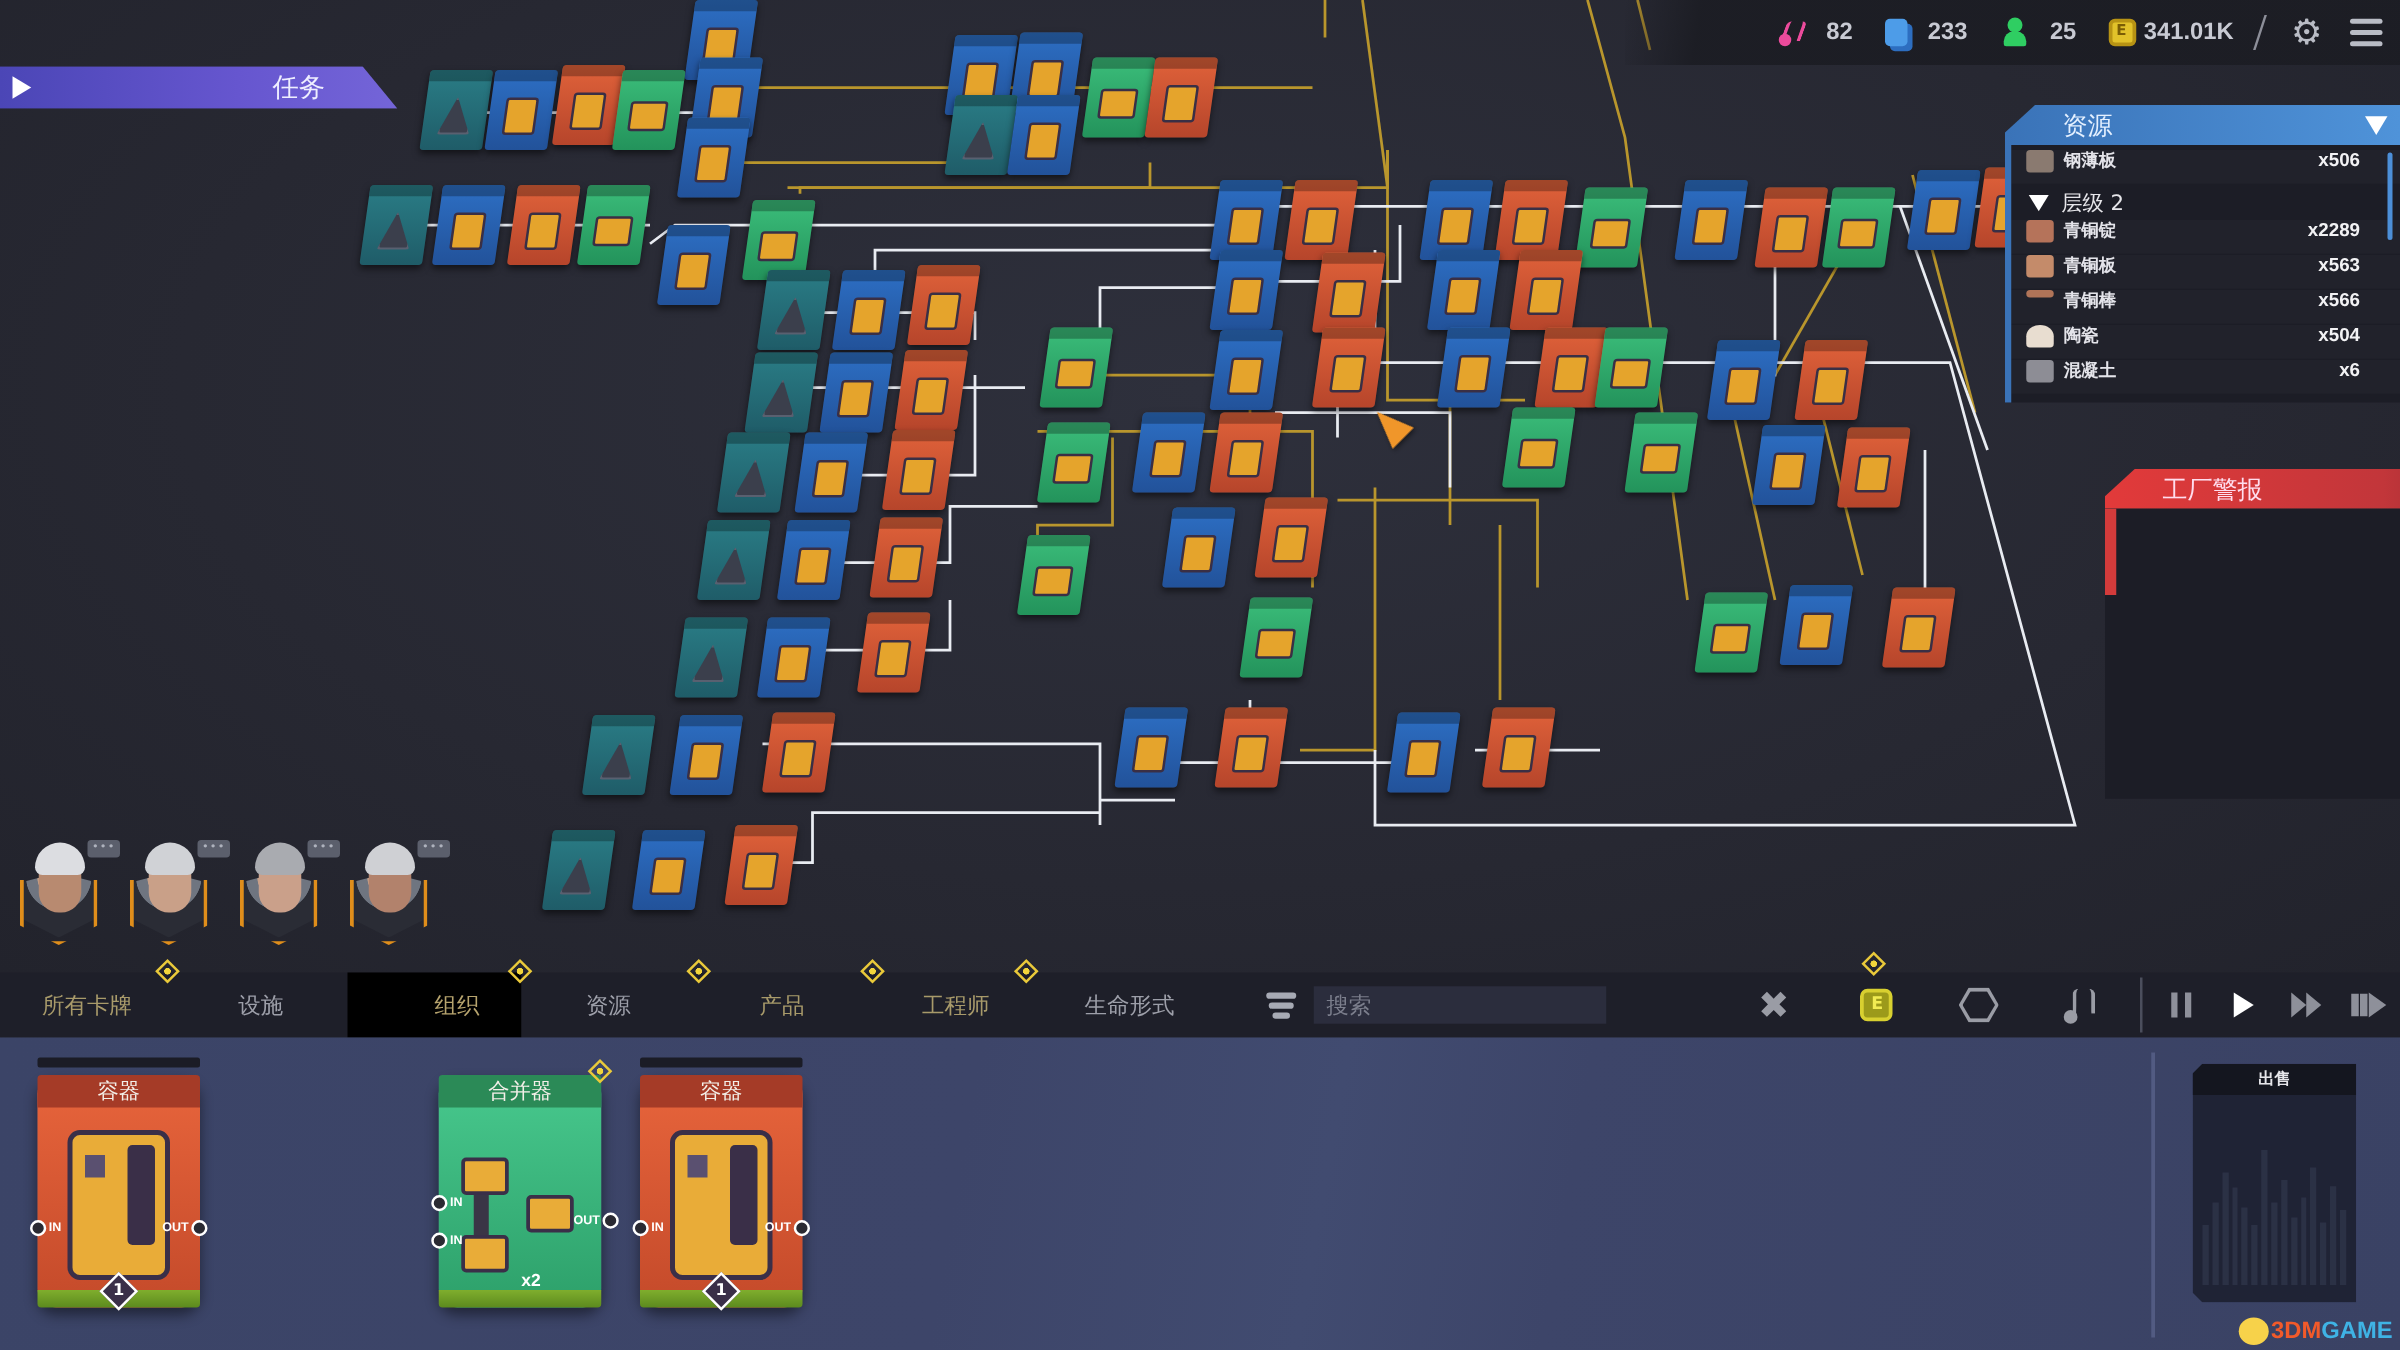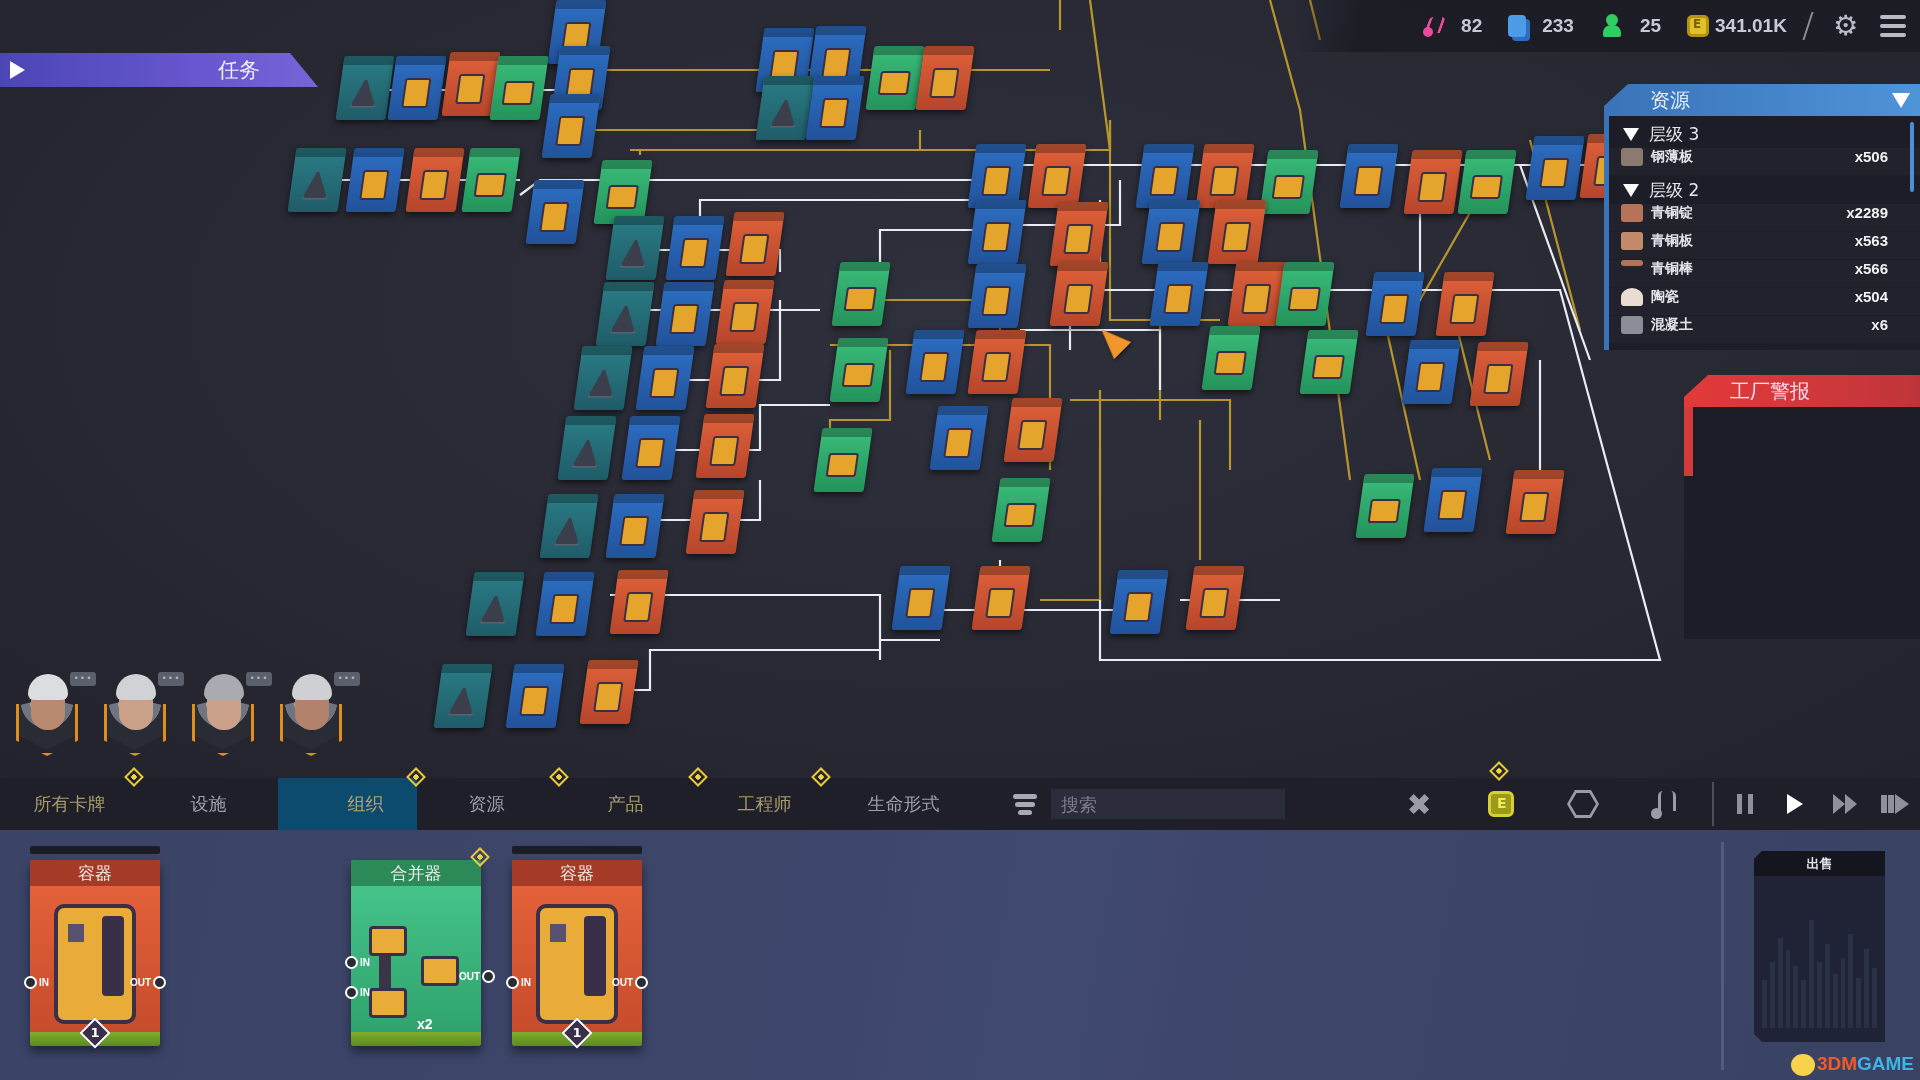--- a/index.html
+++ b/index.html
@@ -93,21 +93,21 @@
   .eng .skin { position:absolute; left: 17px; top: 18px; width: 34px; height: 40px; border-radius: 10px 10px 16px 16px; background:#c49a80; }
   .eng .frame { position:absolute; left: 2px; top: 32px; width: 62px; height: 52px; border: 3px solid #e08e1b; border-top: none;
     clip-path: polygon(0 0, 100% 0, 100% 70%, 50% 100%, 0 70%); box-shadow: 0 6px 12px rgba(232,140,30,.45); }
   .eng .bubble { position:absolute; right: -16px; top: 0; width: 26px; height: 14px; background:#5b5f6c; border-radius: 3px;
     font-size: 9px; line-height: 12px; text-align:center; color:#aeb2bd; letter-spacing: 1px; }
 
   
   #tabs { position: absolute; left: 0; top: 778px; width: 1920px; height: 52px; background: #1e1f29; display:flex; align-items:center; }
   .tab { height: 52px; width: 139px; display:flex; align-items:center; justify-content:center; font-size: 18px; color:#a89a6a; position: relative; }
   .tab.dim { color:#9d9fa9; }
-  .tab.active { background:#0c4a6e; color:#b7a46e;padding-left:36px; }
+  .tab.active { background:#000000; color:#b7a46e;padding-left:36px; }
   .diamond { position:absolute; width: 14px; height: 14px; border: 2px solid #e9c93a; transform: rotate(45deg); background: radial-gradient(circle, #f2d53b 35%, transparent 40%); }
   .filter-ic { width: 24px; margin-left: 40px; display:flex; flex-direction:column; gap:3px; align-items:center; }
   .filter-ic span { height: 5px; background:#a7aab4; border-radius: 3px; }
   #search { margin-left: 14px; width: 234px; height: 30px; background: #2b2d3d; border: none; color:#ddd; font-size: 18px; padding-left: 10px; font-family: "DejaVu Sans", sans-serif; }
   #search::placeholder { color: #7b7e8c; }
   .toolset { margin-left: auto; display:flex; align-items:center; height: 52px; }
   .tool { width: 82px; height: 52px; display:flex; align-items:center; justify-content:center; position: relative; }
   .sep { width: 2px; height: 44px; background:#4b4e5c; margin: 0 6px; }
   .ctrl { width: 50px; height: 52px; display:flex; align-items:center; justify-content:center; }
   .t-wrench { font-size: 30px; color:#9a9ca5; }
@@ -118,21 +118,21 @@
   .t-net { width: 28px; height: 30px; position: relative; }
   .t-net::before { content:""; position:absolute; left:0; bottom:0; width:11px; height:11px; border-radius:50%; background:#9a9ca5; }
   .t-net::after { content:""; position:absolute; left:7px; top:2px; width:12px; height:20px; border-left:3px solid #9a9ca5; border-right:3px solid #9a9ca5; border-radius: 5px 5px 0 0; }
   .c-pause { width: 16px; height: 20px; border-left: 5px solid #8e909a; border-right: 5px solid #8e909a; }
   .c-play { width:0; height:0; border-top:10px solid transparent; border-bottom:10px solid transparent; border-left: 16px solid #fff; }
   .c-ff { display:flex; } .c-ff i { width:0; height:0; border-top:10px solid transparent; border-bottom:10px solid transparent; border-left: 12px solid #8e909a; }
   .c-fff { display:flex; align-items:center; } .c-fff b { width: 6px; height: 18px; background:#8e909a; margin-right: 1px; } .c-fff i { width:0; height:0; border-top:10px solid transparent; border-bottom:10px solid transparent; border-left: 14px solid #8e909a; }
 
   
   #hand { position: absolute; left: 0; top: 830px; width: 1920px; height: 250px; background: linear-gradient(100deg, #3b4467 0%, #3d4569 40%, #414b70 55%, #3d4569 65%, #3a4264 100%); }
-  .card { position: absolute; top: 30px; width: 130px; height: 186px; border-radius: 3px; box-shadow: 0 6px 10px rgba(0,0,0,.45); overflow: visible; }
+  .card { position: absolute; top: 30px; width: 130px; height: 186px; border-radius: 15px; box-shadow: 0 6px 10px rgba(0,0,0,.45); overflow: visible; }
   .card .ctitle { height: 26px; font-size: 17px; color:#f3efe8; text-align:center; line-height: 26px; border-radius: 3px 3px 0 0; }
   .card.orange { background: linear-gradient(#e8653c, #c44a2a); }
   .card.orange .ctitle { background:#a53b27; }
   .card.green { background: linear-gradient(#48c98e, #2da06a); }
   .card.green .ctitle { background:#2b8a57; }
   .card .grass { position:absolute; left:0; right:0; bottom:0; height: 14px; background: linear-gradient(#7fae2d, #5c8a1e); border-radius: 0 0 3px 3px; }
   .card .machine { position:absolute; left: 24px; top: 44px; width: 82px; height: 120px; background:#e9ac38; border: 4px solid #3a2f48; border-radius: 10px; }
   .card .machine::before { content:""; position:absolute; left: 44px; top: 8px; width: 22px; height: 80px; background:#3a2f48; border-radius: 4px; }
   .card .machine::after { content:""; position:absolute; left: 10px; top: 16px; width: 16px; height: 18px; background:#5a5070; }
   .card .port { position:absolute; font-family:"Liberation Sans", sans-serif; font-weight:bold; font-size: 10px; color:#fff; display:flex; align-items:center; gap:2px; }
@@ -728,24 +728,20 @@
   <span class="title">任务</span>
 </div>
 
 <div id="res">
   <div class="hdr">
     <span class="t">资源</span>
     <span class="tri-down"></span>
   </div>
   <div class="body">
     <div class="scroll"></div>
-    <div class="tier">
-      <span class="tri"></span>
-      <span>层级 3</span>
-    </div>
     <div class="ritem">
       <span class="ri" style="background:#8a7a70"></span>
       <span class="rn">钢薄板</span>
       <span class="rc">x506</span>
     </div>
     <div class="tier">
       <span class="tri"></span>
       <span>层级 2</span>
     </div>
     <div class="ritem">

